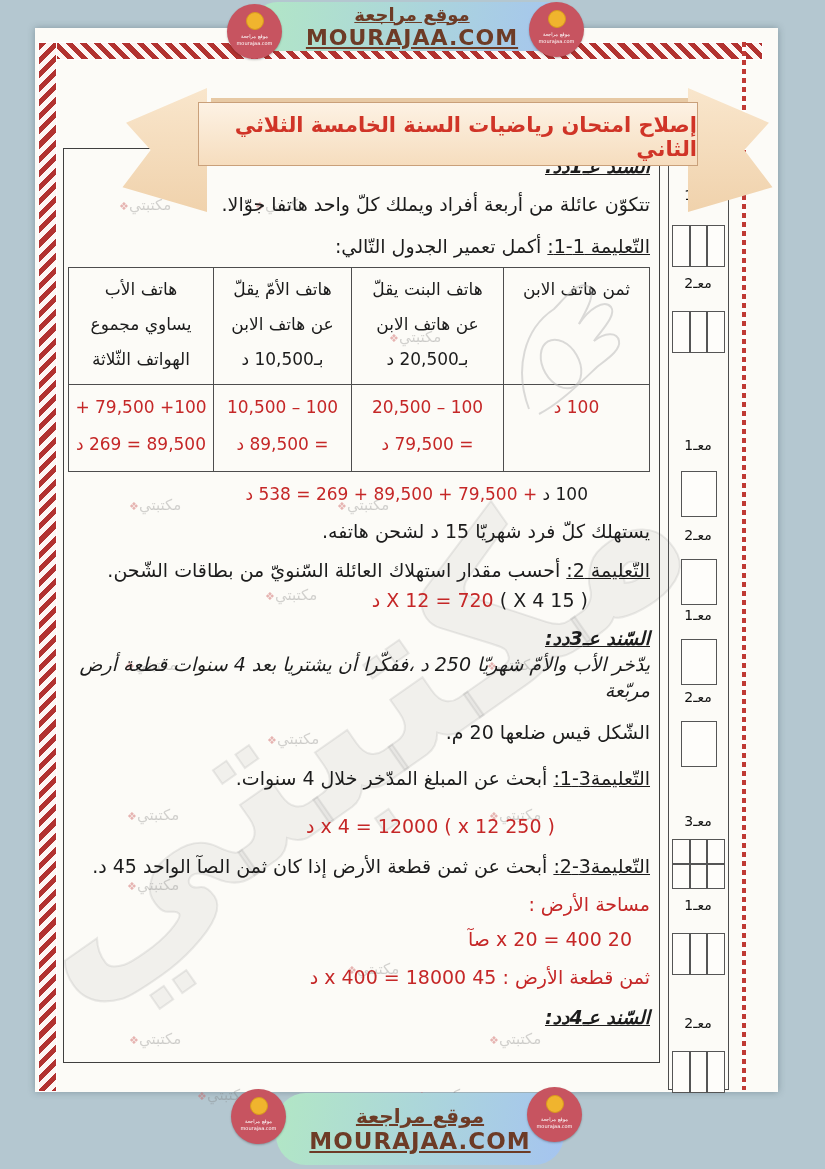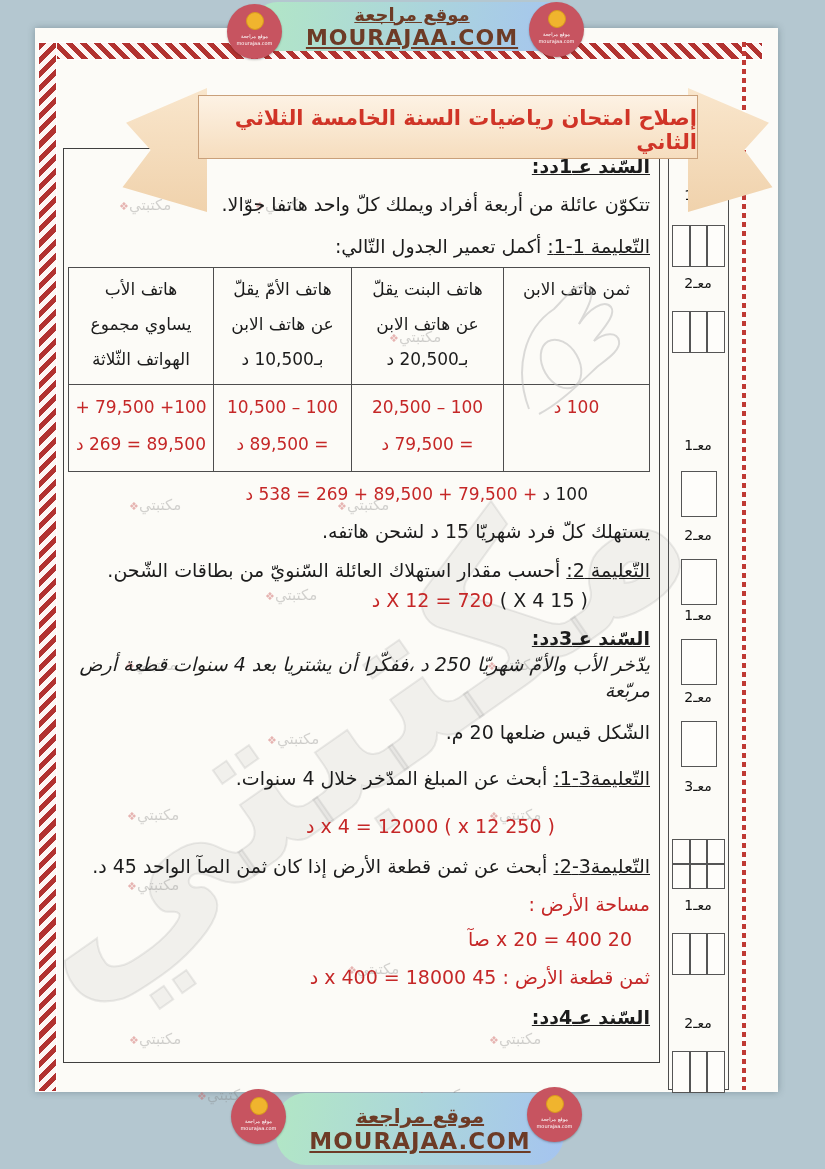--- a/index.html
+++ b/index.html
@@ -28,39 +28,39 @@
   .pill-bottom .dom{font-size:23px;}
 
   .badge{position:absolute;width:55px;height:55px;border-radius:50%;background:#c75460;z-index:31;
     display:flex;flex-direction:column;align-items:center;box-shadow:0 1px 2px rgba(0,0,0,.25);}
   .badge .yellow{width:16px;height:16px;border-radius:50%;background:#f0b42e;margin-top:8px;border:1px solid #d89a1d;}
   .badge .t1{color:#fff;font-size:5px;line-height:7px;margin-top:3px;white-space:nowrap;}
   .badge .t2{color:#fff;font-size:5px;line-height:6px;white-space:nowrap;}
 
   
   .ribbon-shadow{position:absolute;left:175px;top:70px;width:490px;height:58px;background:#e7c9a4;transform:skewX(-2deg);}
-  .ribbon-main{position:absolute;left:163px;top:67px;width:498px;height:62px;
+  .ribbon-main{position:absolute;left:163px;top:74px;width:498px;height:62px;
     background:linear-gradient(#fdf2e4,#f6ddbe);border:1px solid #c9a07a;
     display:flex;align-items:flex-start;justify-content:center;z-index:5;}
   .ribbon-main .title{margin-top:10px;color:#d03427;font-size:21px;font-weight:bold;direction:rtl;}
   .ribbon-tail{position:absolute;top:60px;width:88px;height:124px;background:linear-gradient(#f9e6cc,#f0d2ac);z-index:4;}
   .tail-left{left:84px;clip-path:polygon(100% 0,8% 28%,36% 50%,4% 80%,100% 100%);}
   .tail-right{left:653px;clip-path:polygon(0 0,92% 28%,64% 50%,96% 80%,0 100%);}
 
   
   .wm-big{position:absolute;font-size:225px;font-weight:bold;color:rgba(150,150,150,.10);
     -webkit-text-stroke:2px rgba(150,150,150,.18);transform:rotate(-35deg);white-space:nowrap;z-index:1;pointer-events:none;}
   .wm{position:absolute;font-size:15px;color:rgba(120,120,120,.33);direction:rtl;z-index:1;pointer-events:none;white-space:nowrap;}
   .wm i{font-style:normal;color:rgba(205,90,90,.45);font-size:11px;margin-left:2px;}
 
   
   .main{position:absolute;left:28px;top:120px;width:597px;height:915px;border:1.5px solid #3f3f3f;
     direction:rtl;text-align:right;color:#1c1c1c;font-size:19px;z-index:2;box-sizing:border-box;padding:0 9px;}
   .main p,.main h3{margin:0;line-height:26px;font-size:19px;font-weight:normal;}
-  .h-sanad{font-weight:bold;text-decoration:underline;}
+  .h-sanad{font-weight:bold;text-decoration:underline;font-style:italic;}
   .u{text-decoration:underline;}
   .eq{color:#c52727;font-size:17px;}
 
   
   table.phones{border-collapse:collapse;width:581px;table-layout:fixed;direction:rtl;background:transparent;}
   table.phones td,table.phones th{border:1px solid #4d4d4d;font-weight:normal;text-align:center;vertical-align:top;
     white-space:pre-line;padding:4px 2px;}
   table.phones th{font-size:17px;line-height:35px;height:108px;color:#1c1c1c;}
   table.phones td{font-size:17px;line-height:37px;height:78px;color:#c52727;}
   td.blackcell{color:#1c1c1c;}
@@ -210,21 +210,21 @@
       <div class="mlabel" style="top:288px;">معـ1</div>
       <div class="mbox" style="top:322px;"></div>
       <div class="mlabel" style="top:378px;">معـ2</div>
       <div class="mbox" style="top:410px;"></div>
 
       <div class="mlabel" style="top:458px;">معـ1</div>
       <div class="mbox" style="top:490px;"></div>
       <div class="mlabel" style="top:540px;">معـ2</div>
       <div class="mbox" style="top:572px;"></div>
 
-      <div class="mlabel" style="top:629px;">معـ3</div>
+      <div class="mlabel" style="top:664px;">معـ3</div>
       <div class="mgrid" style="top:690px;">
           <span></span>
           <span></span>
           <span></span>
           <span></span>
           <span></span>
           <span></span>
         </div>
       <div class="mlabel" style="top:748px;">معـ1</div>
       <div class="mstrip" style="top:784px;">

